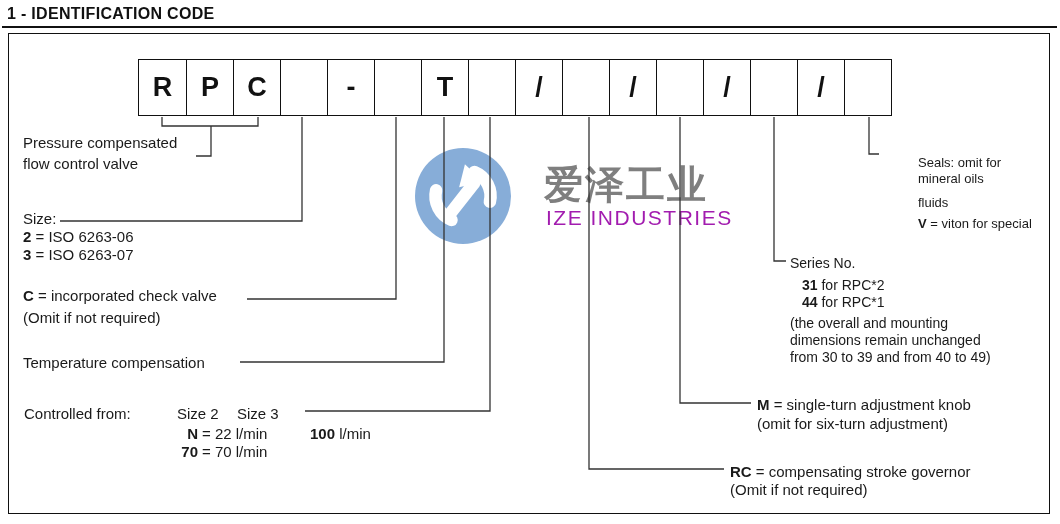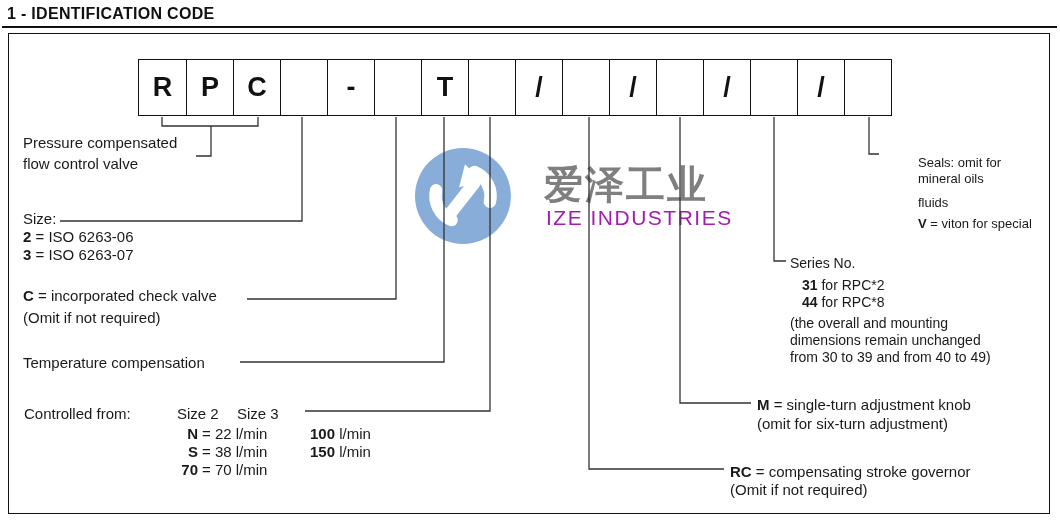--- a/index.html
+++ b/index.html
@@ -153,43 +153,39 @@
   <div class="cf-header">
     <span>Controlled from:</span>
     <span class="cf-h2">Size 2</span>
     <span class="cf-h3">Size 3</span>
   </div>
   <div class="cf-row">
     <span class="cf-key">N</span><span class="cf-flow2">= 22 l/min</span>
     <span class="cf-flow3"><span class="b">100</span><span> l/min</span></span>
   </div>
   <div class="cf-row">
-    <span class="cf-key">S</span><span class="cf-flow2">= 38 l/min</span>
-    <span class="cf-flow3"><span class="b">150</span><span> l/min</span></span>
-  </div>
-  <div class="cf-row">
     <span class="cf-key">70</span><span class="cf-flow2">= 70 l/min</span>
   </div>
 </div>
 
 <div class="seals">
   <div class="p1">
     <div>Seals: omit for</div>
     <div>mineral oils</div>
   </div>
   <div class="p2">
     <div>fluids</div>
     <div><span class="b">V</span><span> = viton for special</span></div>
   </div>
 </div>
 
 <div class="series-label">Series No.</div>
 <div class="series-opts">
   <div><span class="b">31</span><span> for RPC*2</span></div>
-  <div><span class="b">44</span><span> for RPC*8</span></div>
+  <div><span class="b">44</span><span> for RPC*1</span></div>
 </div>
 <div class="series-note">
   <div>(the overall and mounting</div>
   <div>dimensions remain unchanged</div>
   <div>from 30 to 39 and from 40 to 49)</div>
 </div>
 
 <div class="m-block">
   <div><span class="b">M</span><span> = single-turn adjustment knob</span></div>
   <div>(omit for six-turn adjustment)</div>

